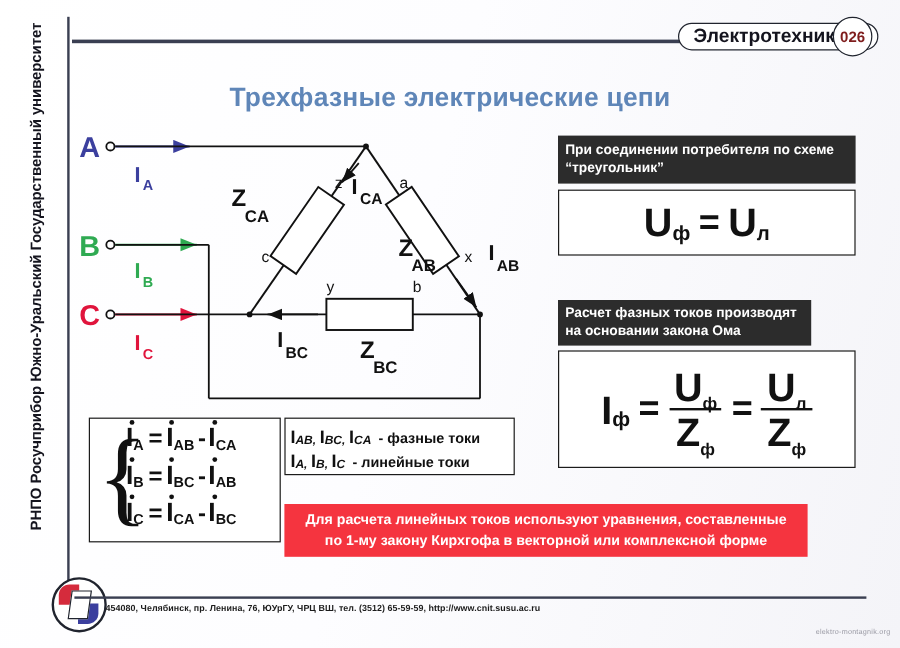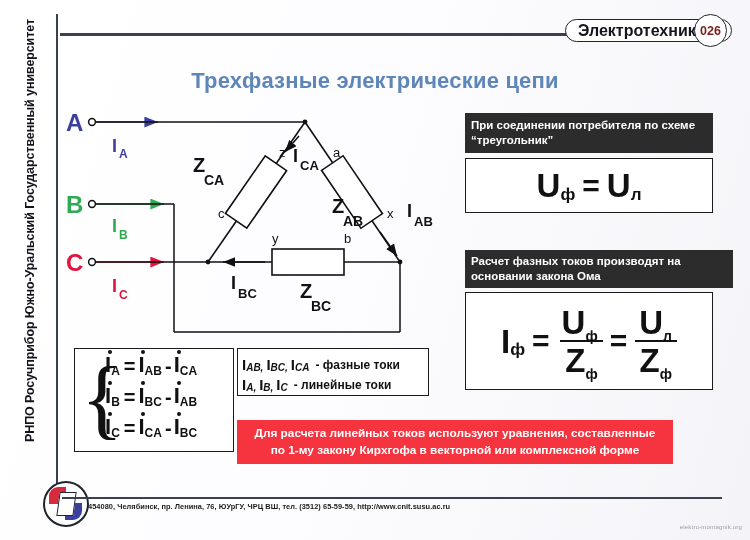--- a/index.html
+++ b/index.html
@@ -94,34 +94,34 @@
     padding:3px 6px;box-sizing:border-box;
   }
   .formula-box{
     position:absolute;
     background:#ffffff;border:1.6px solid #1b1b1b;
     box-sizing:border-box;
     display:flex;align-items:center;justify-content:center;
   }
   #rp1-head{left:465px;top:113px;width:248px;height:40px;}
   #rp1-box{left:465px;top:158px;width:248px;height:55px;}
-  #rp2-head{left:465px;top:250px;width:268px;height:38px;}
+  #rp2-head{left:465px;top:250px;width:211px;height:38px;}
   #rp2-box{left:465px;top:292px;width:248px;height:98px;}
 
   .fml{
     font-family:"Liberation Sans", sans-serif;
     font-weight:bold;color:#111;
     display:inline-flex;align-items:center;
   }
   .big{font-size:33px;line-height:1;}
   .sub{font-size:17px;vertical-align:sub;position:relative;top:9px;font-weight:bold;}
   .subsm{font-size:14px;position:relative;top:7px;font-weight:bold;}
   .eq{font-size:30px;margin:0 7px;}
 
-  .frac{display:inline-flex;flex-direction:column;align-items:flex-end;line-height:1;}
+  .frac{display:inline-flex;flex-direction:column;align-items:center;line-height:1;}
   .frac .num{padding:0 5px 1px 5px;}
   .frac .den{padding:2px 5px 0 5px;border-top:2.2px solid #111;}
 
   
   #eqbox{
     position:absolute;left:74px;top:348px;width:160px;height:104px;
     background:#fff;border:1.5px solid #1b1b1b;box-sizing:border-box;
   }
   #eqbox .brace{
     position:absolute;left:6px;top:2px;

